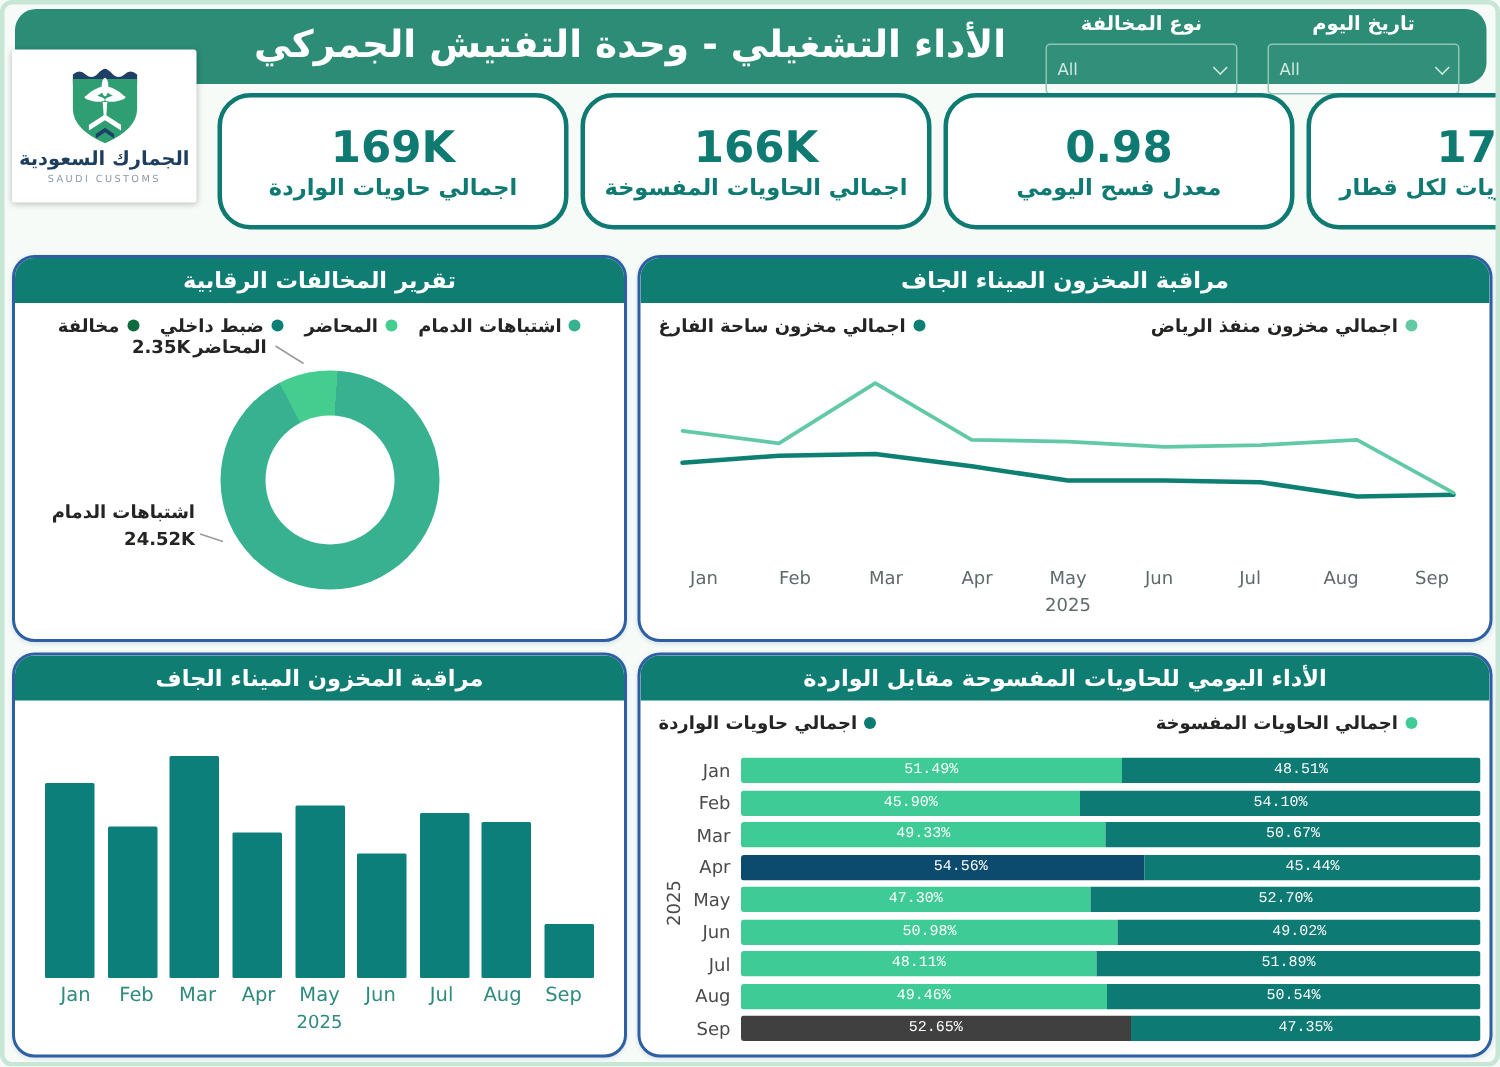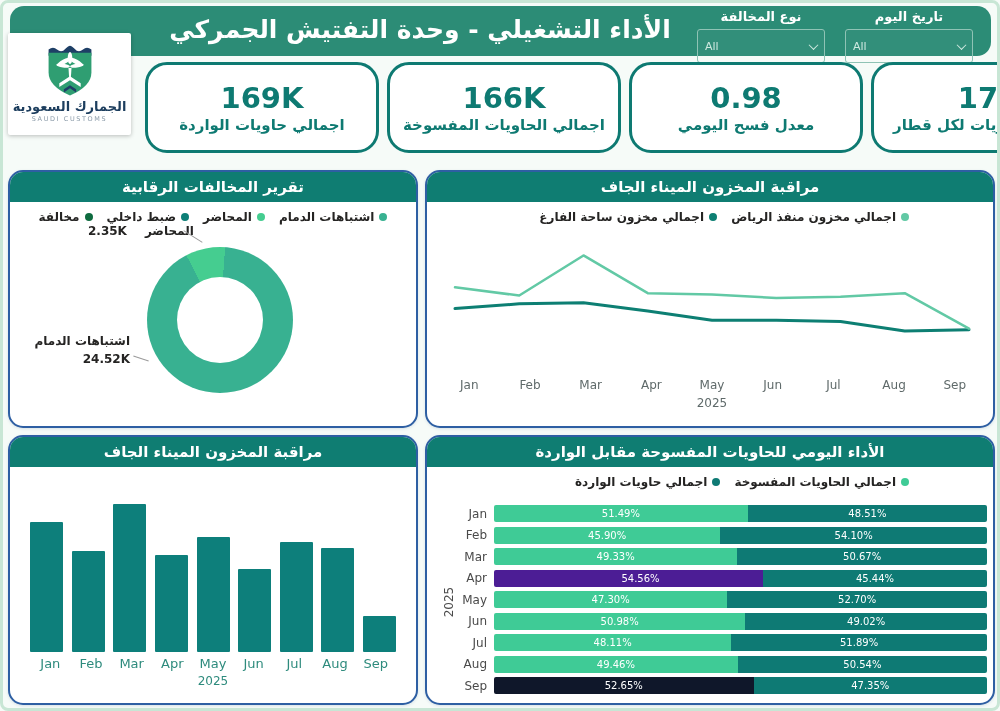--- a/index.html
+++ b/index.html
@@ -36,28 +36,28 @@
   
   .panel { position:absolute; background:#ffffff; border:2px solid #2e5fa3; border-radius:15px; overflow:hidden; box-shadow:0 1px 3px rgba(40,80,140,.15); }
   .panel-header { height:30px; background:#0f7d72; color:#ffffff; font-weight:bold; font-size:15px; display:flex; align-items:center; justify-content:center; }
   .panel-donut { left:8px;  top:170px; width:410px; height:258px; }
   .panel-line  { left:425px; top:170px; width:570px; height:258px; }
   .panel-bars  { left:8px;  top:435px; width:410px; height:270px; }
   .panel-stack { left:425px; top:435px; width:570px; height:270px; }
 
   .legend { display:flex; align-items:center; gap:14px; font-size:12px; font-weight:bold; color:#252423; padding:8px 12px 0; }
   .legend-center { justify-content:center; }
-  .legend-right { justify-content:flex-end; padding-right:84px; }
+  .legend-right { justify-content:space-between; padding-right:48px; }
   .legend-item { display:flex; align-items:center; gap:5px; cursor:pointer; }
   .dot { width:8px; height:8px; border-radius:50%; flex:0 0 auto; }
 
   
   .donut-ring { position:absolute; left:137px; top:75px; width:146px; height:146px; border-radius:50%; }
   .donut-hole { position:absolute; left:167px; top:105px; width:86px; height:86px; border-radius:50%; background:#ffffff; }
-  .callout-top { position:absolute; left:78px; top:52px; display:flex; gap:18px; font-size:12px; font-weight:bold; color:#252423; }
+  .callout-top { position:absolute; left:78px; top:52px; display:flex; gap:2px; font-size:12px; font-weight:bold; color:#252423; }
   .callout-line-top { position:absolute; left:172px; top:64px; width:22px; height:1px; background:#9a9a9a; transform:rotate(32deg); }
   .callout-left { position:absolute; left:14px; top:160px; width:106px; text-align:right; font-size:12px; font-weight:bold; color:#252423; line-height:1.5; }
   .callout-line-left { position:absolute; left:123px; top:186px; width:16px; height:1px; background:#9a9a9a; transform:rotate(18deg); }
 
   
   .line-svg { position:absolute; left:12px; top:62px; }
   .months-row { position:absolute; display:flex; font-size:12px; color:#5f6a6a; }
   .line-months { left:12px; top:206px; width:546px; }
   .months-row span { flex:1; text-align:center; }
   .year-label { position:absolute; text-align:center; font-size:12px; color:#5f6a6a; }
@@ -66,21 +66,21 @@
   
   .bar-area { position:absolute; left:20px; top:64px; width:366px; height:151px; display:flex; justify-content:space-between; align-items:flex-end; }
   .bar { width:33px; background:#0d7f7b; border-radius:1px; }
   .bar-months { left:20px; top:219px; width:366px; color:#2e8b7d; font-size:13px; }
   .bar-year { left:20px; top:237px; width:366px; color:#2e8b7d; }
 
   
   .stack-rows { position:absolute; left:28px; top:68px; width:532px; }
   .stack-row { display:flex; align-items:center; height:17px; margin-bottom:4.5px; }
   .stack-month { width:32px; text-align:right; font-size:12px; color:#4a4a4a; margin-right:7px; flex:0 0 auto; }
-  .stack-track { flex:1; height:17px; display:flex; border-radius:2px; overflow:hidden; }
+  .stack-track { flex:1; height:17px; display:flex; border-radius:2px; overflow:hidden;font-family:Liberation Mono, monospace; }
   .seg { height:100%; display:flex; align-items:center; justify-content:center; color:#ffffff; font-size:10px; }
   .stack-year { position:absolute; left:2px; top:158px; width:40px; text-align:center; font-size:12px; color:#4a4a4a; transform:rotate(-90deg); }
 </style>
 </head>
 <body>
 
 <div class="frame"></div>
 
 <header class="topbar">
   <div class="topbar-title" dir="rtl">الأداء التشغيلي - وحدة التفتيش الجمركي</div>
@@ -261,21 +261,21 @@
       <div class="stack-row">
         <span class="stack-month">Mar</span>
         <div class="stack-track">
           <div class="seg" style="width: 49.33%; background: rgb(63, 203, 150);">49.33%</div>
           <div class="seg" style="width: 50.67%; background: rgb(14, 122, 116);">50.67%</div>
         </div>
       </div>
       <div class="stack-row">
         <span class="stack-month">Apr</span>
         <div class="stack-track">
-          <div class="seg" style="width: 54.56%; background: #4c1d95; padding-left: 24px;">54.56%</div>
+          <div class="seg" style="width: 54.56%; background: #0c4a6e; padding-left: 24px;">54.56%</div>
           <div class="seg" style="width: 45.44%; background: rgb(14, 122, 116);">45.44%</div>
         </div>
       </div>
       <div class="stack-row">
         <span class="stack-month">May</span>
         <div class="stack-track">
           <div class="seg" style="width: 47.3%; background: rgb(63, 203, 150);">47.30%</div>
           <div class="seg" style="width: 52.7%; background: rgb(14, 122, 116);">52.70%</div>
         </div>
       </div>
@@ -296,19 +296,19 @@
       <div class="stack-row">
         <span class="stack-month">Aug</span>
         <div class="stack-track">
           <div class="seg" style="width: 49.46%; background: rgb(63, 203, 150);">49.46%</div>
           <div class="seg" style="width: 50.54%; background: rgb(14, 122, 116);">50.54%</div>
         </div>
       </div>
       <div class="stack-row">
         <span class="stack-month">Sep</span>
         <div class="stack-track">
-          <div class="seg" style="width: 52.65%; background: #0f172a;">52.65%</div>
+          <div class="seg" style="width: 52.65%; background: #404040;">52.65%</div>
           <div class="seg" style="width: 47.35%; background: rgb(14, 122, 116);">47.35%</div>
         </div>
       </div>
     </div>
   <div class="stack-year">2025</div>
 </section>
 
 </body></html>

